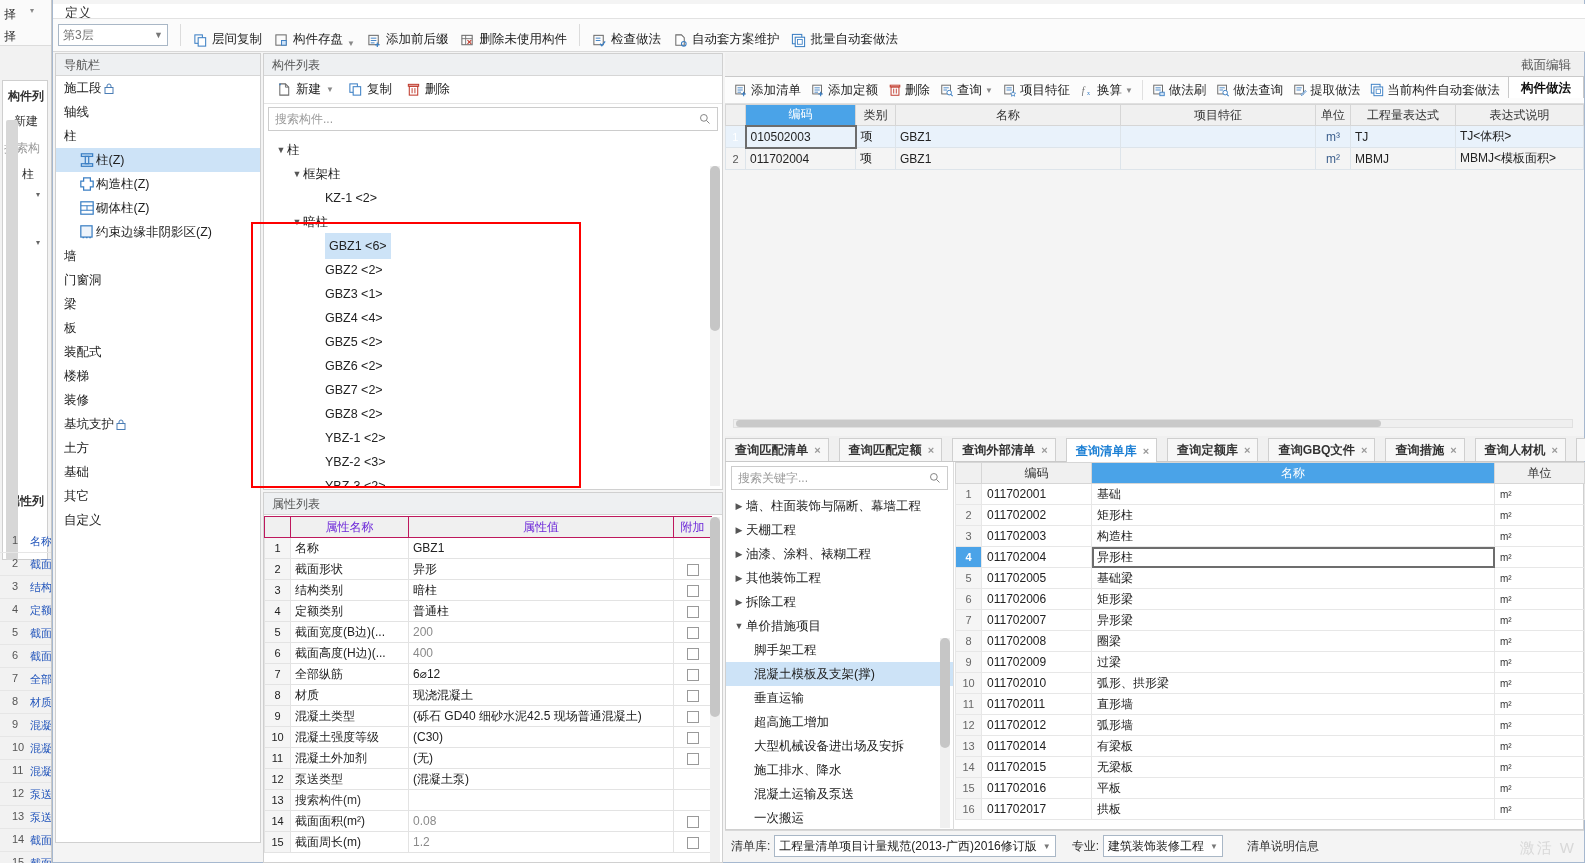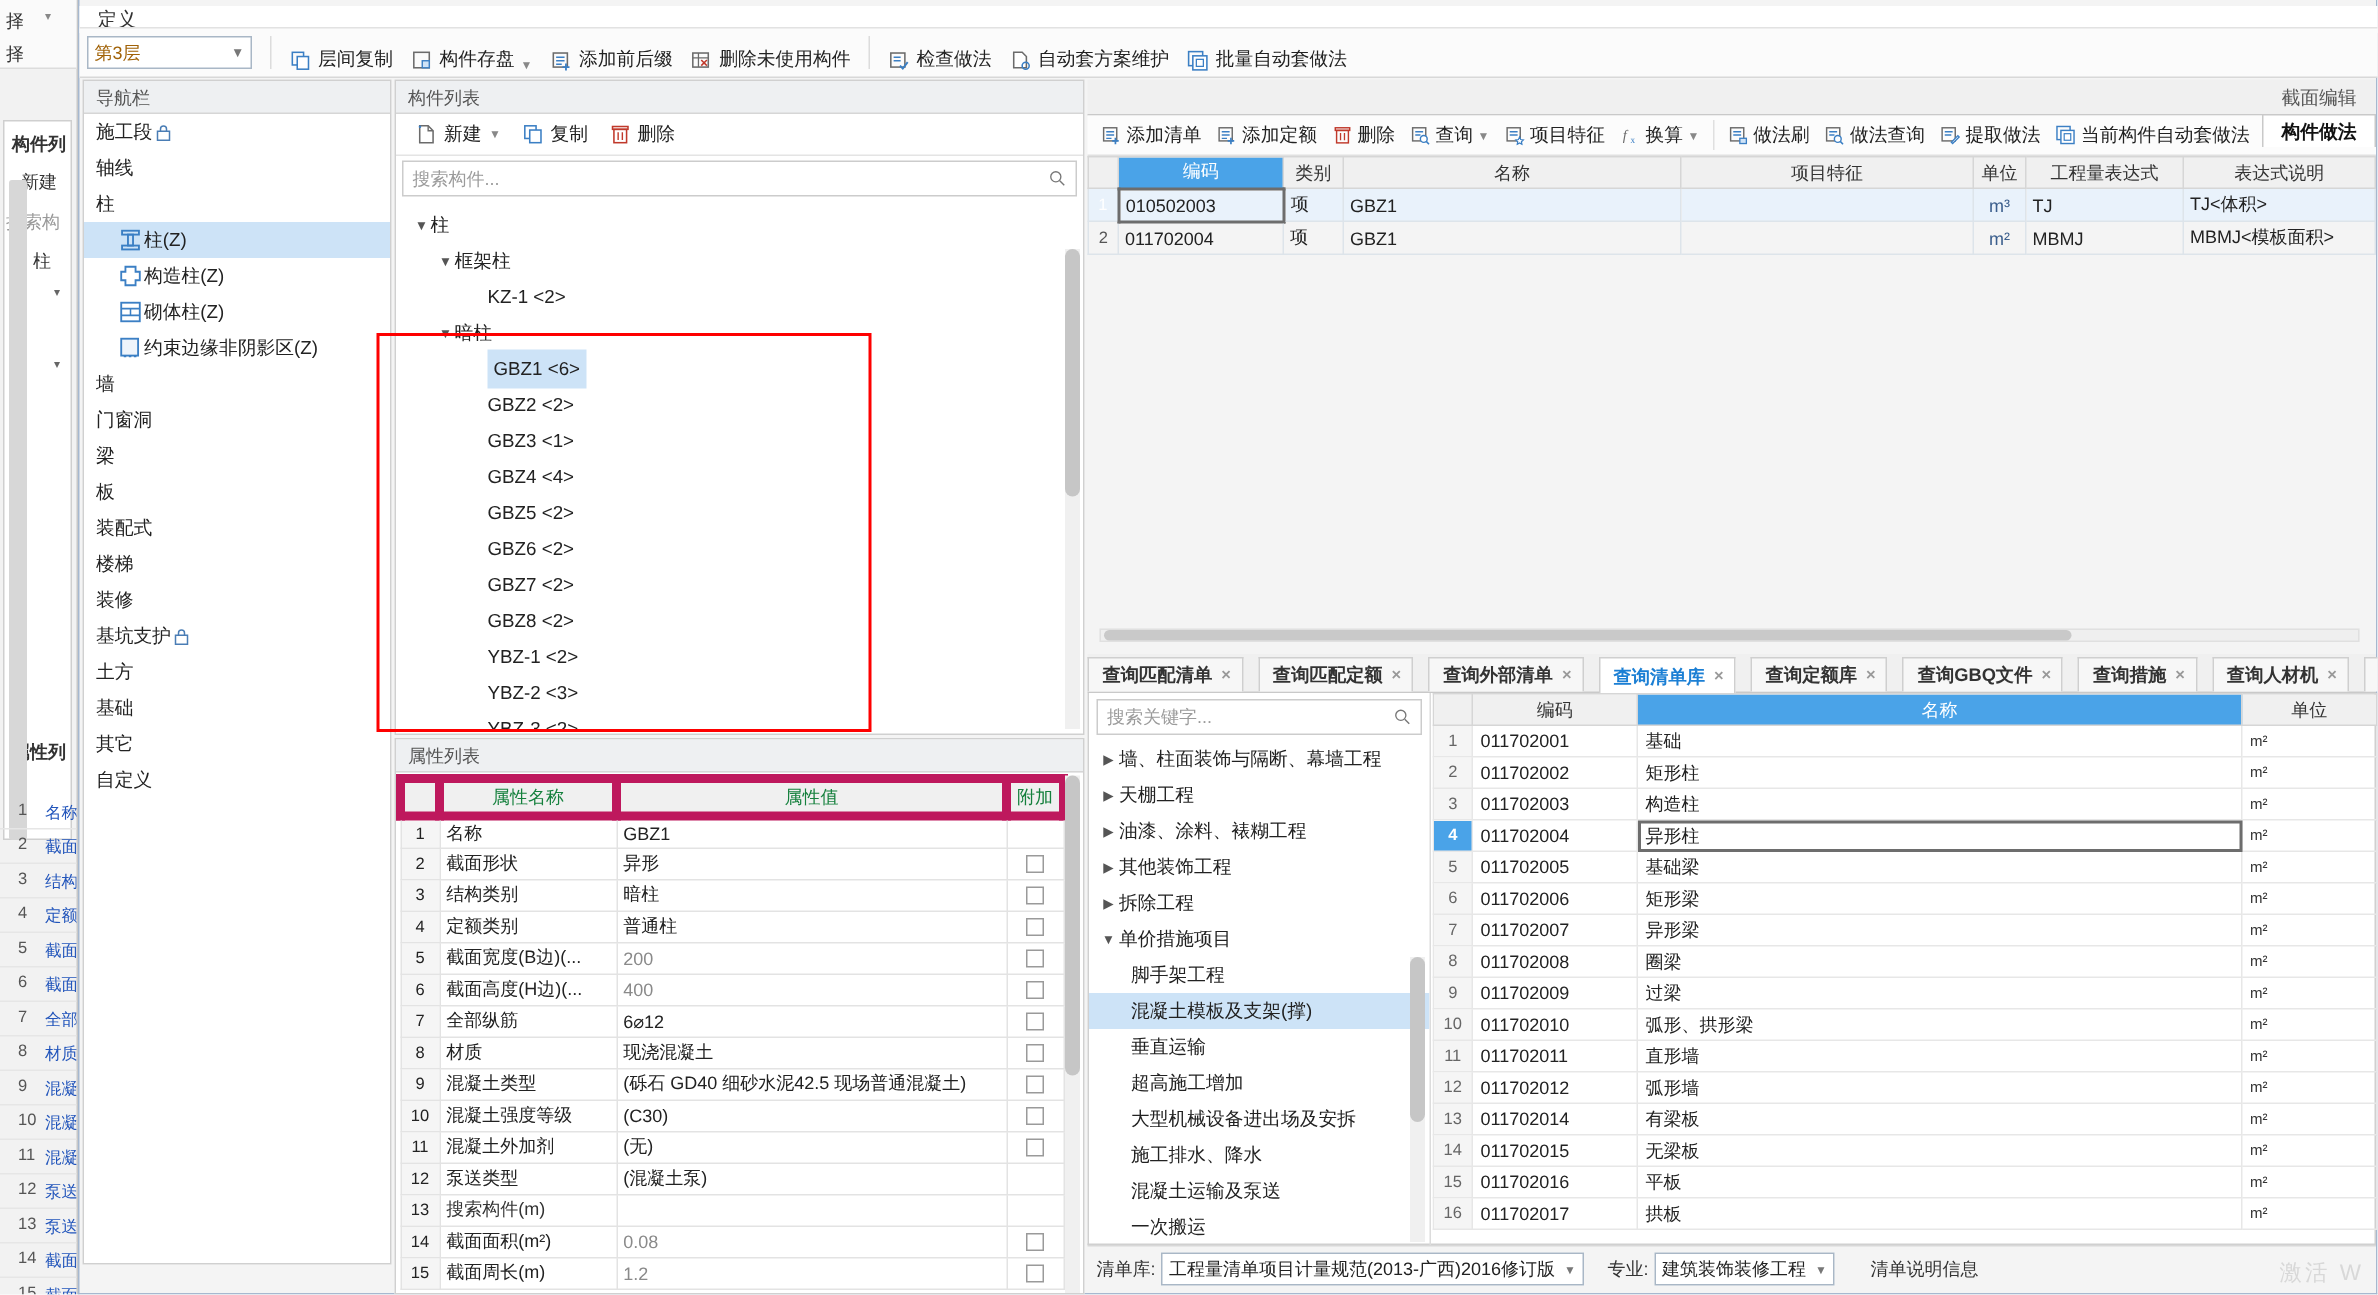--- a/index.html
+++ b/index.html
@@ -38,21 +38,21 @@
   
   .toolbar {
     position:absolute; left:0; top:18px; width:1533px; height:34px;
     background:#fbfbfb; border-top:1px solid #e2e2e2; border-bottom:1px solid #d8d8d8;
     display:flex; align-items:center; padding-left:5px;
   }
   .combo {
     width:110px; height:22px; border:1px solid #a9b7c6; background:#fff;
     display:flex; align-items:center; padding:0 4px; font-size:12px; margin-right:6px;
   }
-  .combo .cv { flex:1; color:#a16207; }
+  .combo .cv { flex:1; color:#737373; }
   .combo .ca { color:#777; font-size:9px; }
   .tb-sep { width:1px; height:22px; background:#dcdcdc; margin:0 6px; }
   .tb-btn {
     display:flex; align-items:flex-end; height:26px; padding:0 6px; font-size:12.5px; color:#222;
     white-space:nowrap; cursor:default;
   }
   .tb-btn .ic { width:15px; height:15px; margin-right:4px; flex:none; }
   .tb-btn .caret { color:#888; font-size:8px; margin-left:4px; }
 
   
@@ -91,22 +91,22 @@
   #redrect {
     position:absolute; left:198px; top:222px; width:330px; height:266px;
     border:2px solid #fe0000; pointer-events:none; z-index:40;
   }
 
   
   #proplist { left:210px; top:492px; width:460px; height:371px; }
   .pl-head { height:22px; background:#eef0f2; border-bottom:1px solid #d6d6d6; font-size:12px; color:#555; padding-left:8px; line-height:22px;}
   table.grid { border-collapse:collapse; width:100%; font-size:12px; table-layout:fixed; }
   table.grid th {
-    background:#f0f0f0; border:6px solid #be185d; height:21px; font-weight:normal;
-    color:#15803d; font-size:12px;
+    background:#f0f0f0; border:1px solid #be185d; height:21px; font-weight:normal;
+    color:#6d28d9; font-size:12px;
   }
   table.grid td { border:1px solid #e3e3e3; height:21px; padding:0 4px; color:#222; overflow:hidden; white-space:nowrap;}
   td.rownum { background:#f5f5f5; text-align:center; color:#555; width:26px; font-size:11px;}
   td.pname { color:#2255cc; width:118px; }
   td.pname.plain { color:#333; }
   td.pval { color:#222; }
   td.pval.gray { color:#8a8a8a; }
   td.pattach { width:38px; text-align:center; }
   .chk { display:inline-block; width:12px; height:12px; border:1px solid #9a9a9a; background:#fff; vertical-align:middle;}
 

